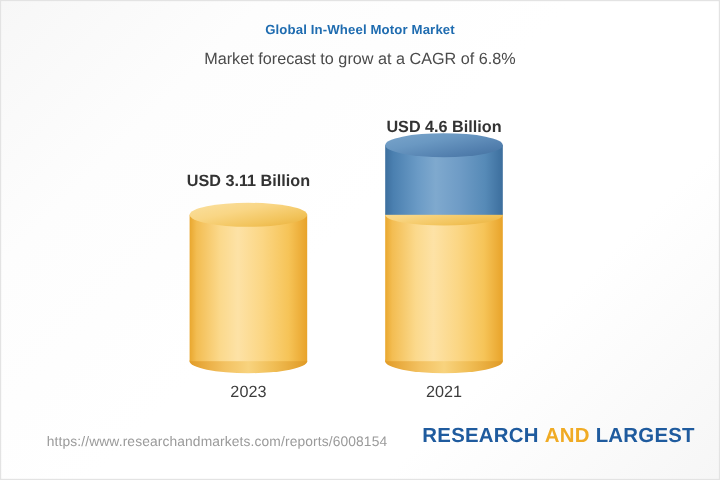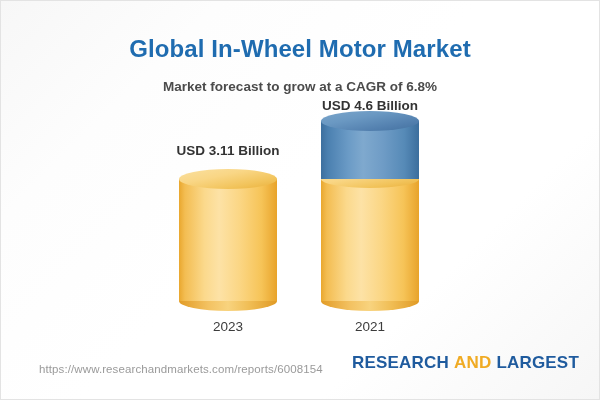--- a/index.html
+++ b/index.html
@@ -24,30 +24,30 @@
 
   
   .header {
     position: absolute;
     top: 18px;
     left: 0;
     width: 100%;
     text-align: center;
   }
   .chart-title {
-    margin: 16px;
-    font-size: 24px;
+    margin: 0;
+    font-size: 11px;
     font-weight: bold;
     color: #1f6cb0;
     letter-spacing: 0.1px;
   }
   .chart-subtitle {
     margin: 10px 0 4px 0;
     font-size: 13.5px;
-    font-weight: bold;
+    font-weight: normal;
     color: #4b4b4b;
     text-align: center;
   }
 
   
   .plot {
     position: absolute;
     left: 0;
     top: 0;
     width: 600px;
@@ -194,21 +194,21 @@
 
 <div id="infographic">
 
   <div class="header">
     <div class="chart-title">Global In-Wheel Motor Market</div>
     <div class="chart-subtitle">Market forecast to grow at a CAGR of 6.8%</div>
   </div>
 
   <div class="plot">
 
-    <div class="bar-group" style="left:178px; width:98px; height:345px;">
+    <div class="bar-group" style="left:157px; width:98px; height:345px;">
 
       <div class="value-label" style="bottom:188px;">USD 3.11 Billion</div>
 
       <div class="cylinder" style="bottom:45px; width:98px; height:122px;">
         <div class="cyl-shadow"></div>
         <div class="foot" style="bottom:-10px; height:20px;"></div>
         <div class="seg yellow" style="bottom:0; height:122px;">
           <div class="seg-body"></div>
           <div class="cap yellow" style="top:-10px; height:20px;"></div>
         </div>

